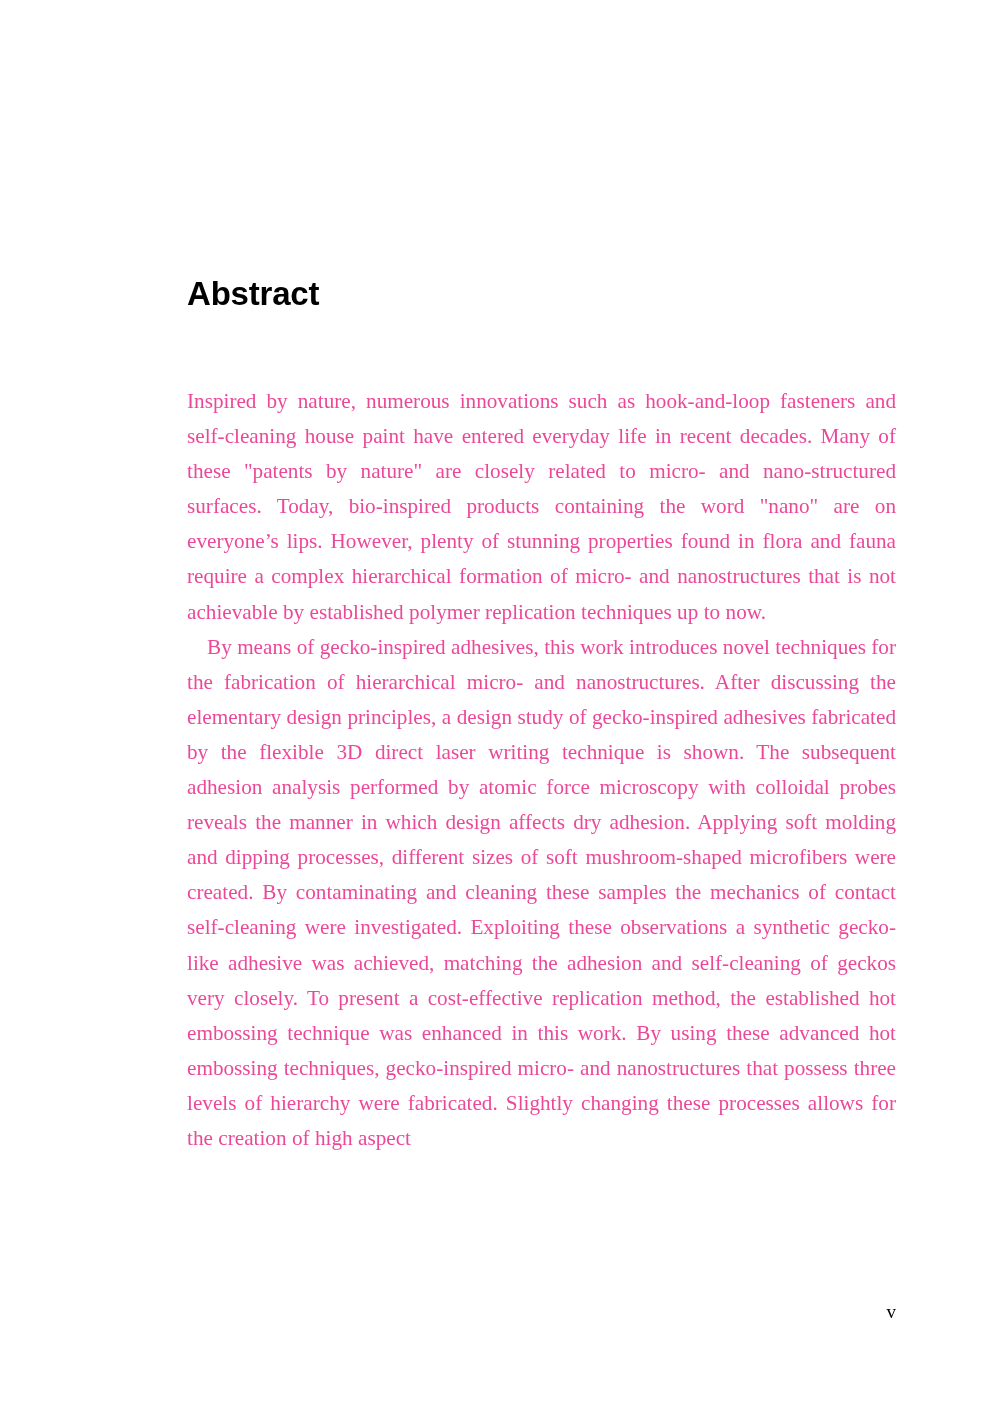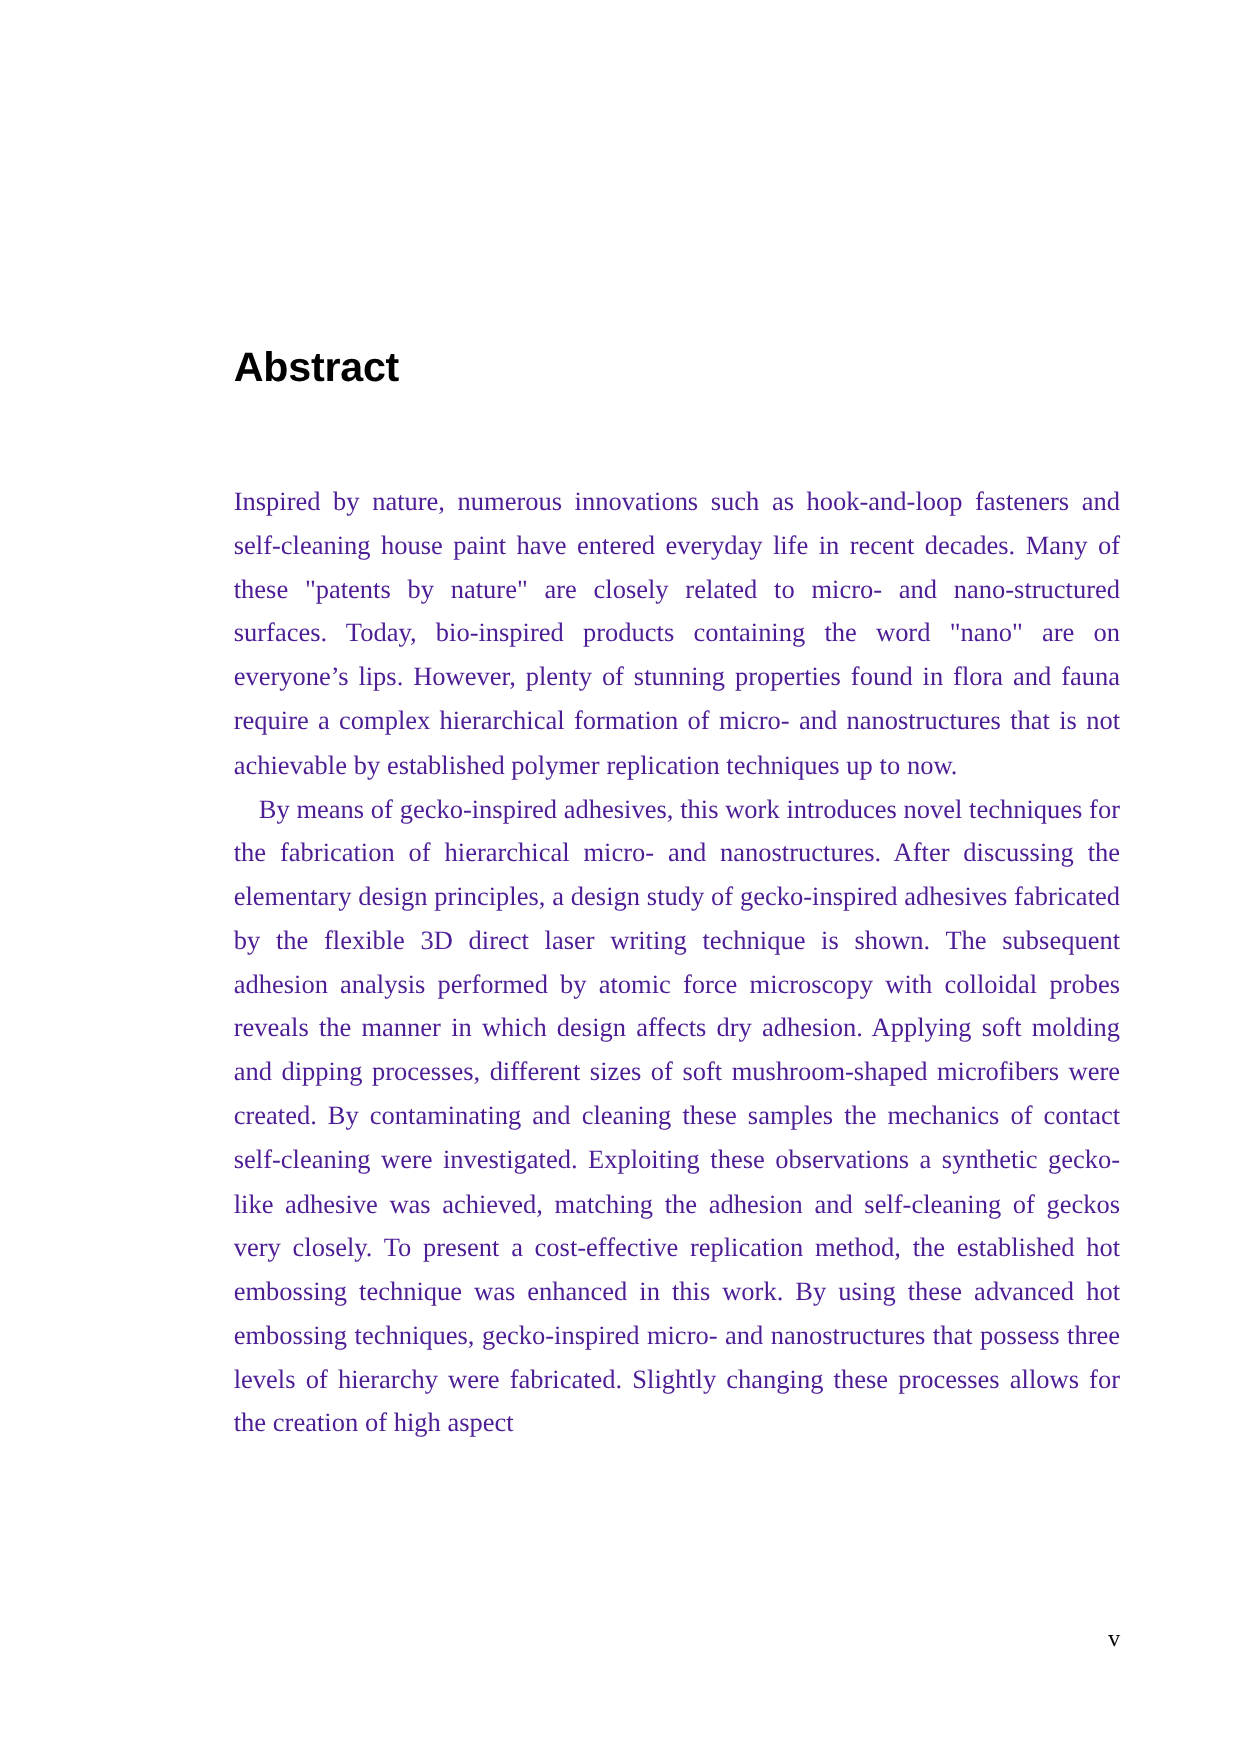--- a/index.html
+++ b/index.html
@@ -46,21 +46,21 @@
   }
 
   .body-text {
     margin: 0;
     padding: 0;
     font-family: "Liberation Serif", "DejaVu Serif", serif;
     font-size: 21.2px;
     line-height: 35.1px;
     text-align: justify;
     text-justify: inter-word;
-    color: #4c1d95;
+    color: #ec4899;
     hyphens: none;
     word-spacing: 0.1px;
   }
 
   .para-first {
     margin-top: 70px;
     text-indent: 0;
   }
 
   .para-next {

